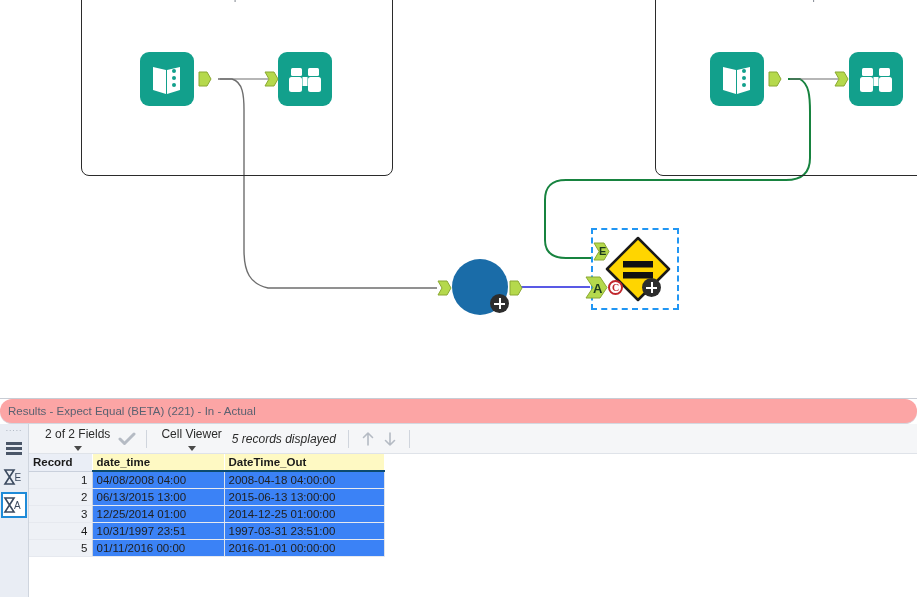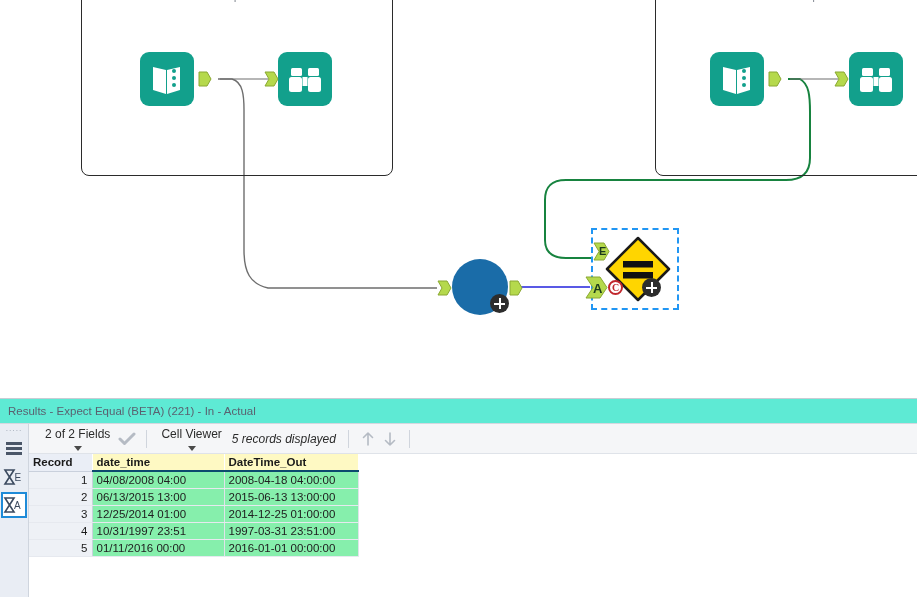--- a/index.html
+++ b/index.html
@@ -99,27 +99,28 @@
 
   
   #results-panel {
     position: absolute; left: 0; top: 398px;
     width: 917px; height: 199px;
     background: #ffffff;
     border-top: 1px solid #c8ccd4;
   }
   #results-title {
     height: 25px;
-    background: #5eead4;
+    background: #fca5a5;
     border-bottom: 1px solid #d4d8e0;
     display: flex; align-items: center;
     padding-left: 8px;
     font-size: 11.5px;
     color: #5a6170;
     white-space: nowrap;
+    border-radius: 12px;
   }
   #results-body { position: relative; height: 173px; display: flex; }
 
   
   #icon-rail {
     width: 29px;
     background: #e9edf4;
     border-right: 1px solid #cfd5de;
     padding-top: 3px;
     flex: 0 0 29px;
@@ -202,31 +203,31 @@
     border-bottom: 1px solid #c9d0dc;
     background: #eaeef6;
     margin-top: 46px;
   }
   table.data-grid td {
     border-right: 1px solid #dfe3ea;
     border-bottom: 1px solid #e6e9ef;
     padding: 1px 4px;
     height: 17px;
     white-space: nowrap;
-    background: #86efac;
+    background: #3b82f6;
   }
   table.data-grid td.cell-record {
     background: #eef1f6;
     text-align: right;
     border-right: 1px solid #c9d0dc;
     color: #1a1a1a;
   }
   .w-record { width: 63px; }
   .w-datetime { width: 132px; }
-  .w-datetimeout { width: 134px; }
+  .w-datetimeout { width: 160px; }
 </style>
 </head>
 <body>
 
 <div id="app">
 
   <div id="canvas">
 
     <svg id="canvas-svg" width="917" height="398">
 

